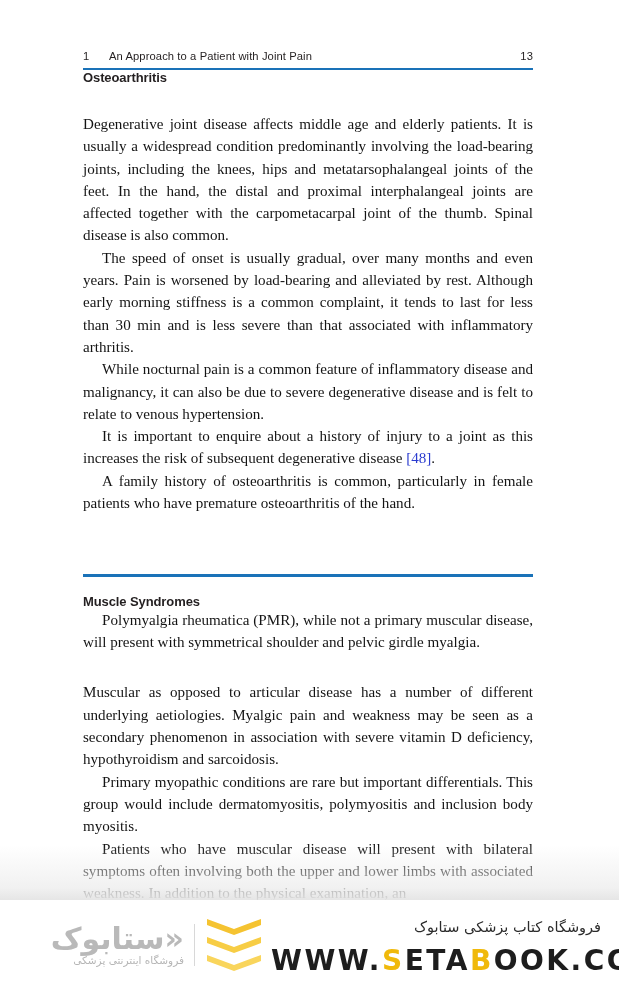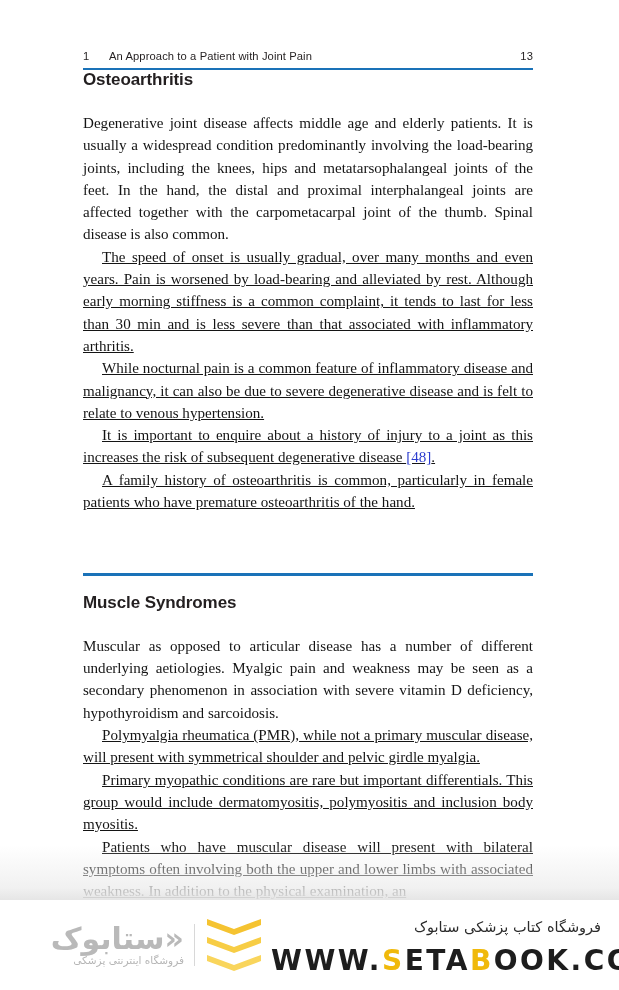--- a/index.html
+++ b/index.html
@@ -67,21 +67,21 @@
   .head-rule {
     height: 2px;
     background: #1a72b8;
     margin-top: 6px;
     width: 450px;
   }
 
   
   h2.sec-title {
     font-family: "Liberation Sans", "DejaVu Sans", sans-serif;
-    font-size: 17px;
+    font-size: 13px;
     font-weight: bold;
     color: #231f20;
     margin: 0;
     padding: 0;
     letter-spacing: -0.1px;
   }
   .sec-first {
     margin-top: 28px;
   }
   .sec-rule {
@@ -97,26 +97,25 @@
     font-family: "Liberation Serif", "DejaVu Serif", serif;
     font-size: 15.1px;
     line-height: 22.3px;
     text-align: justify;
     text-justify: inter-word;
     margin: 0;
     color: #141414;
     hyphens: manual;
   }
   p.body.first {
-    margin-top: 22px;
+    margin-top: 28px;
     text-indent: 0;
   }
   p.body.cont {
     text-indent: 19px;
-    text-decoration: underline;
   }
   p.lastline-left {
     text-align-last: left;
   }
   .cite {
     color: #2a3bcf;
   }
 
   
   .footer {
@@ -238,23 +237,23 @@
     <p class="body cont lastline-left">While nocturnal pain is a common feature of inflammatory disease and malignancy, it can also be due to severe degenerative disease and is felt to relate to venous hypertension.</p>
 
     <p class="body cont lastline-left"><span>It is important to enquire about a history of injury to a joint as this increases the risk of subsequent degenerative disease </span><span class="cite">[48]</span><span>.</span></p>
 
     <p class="body cont lastline-left">A family history of osteoarthritis is common, particularly in female patients who have premature osteoarthritis of the hand.</p>
 
     <div class="sec-rule"></div>
 
     <h2 class="sec-title">Muscle Syndromes</h2>
 
+    <p class="body cont lastline-left">Polymyalgia rheumatica (PMR), while not a primary muscular disease, will present with symmetrical shoulder and pelvic girdle myalgia.</p>
+
     <p class="body first">Muscular as opposed to articular disease has a number of different underlying aetiologies. Myalgic pain and weakness may be seen as a secondary phenomenon in association with severe vitamin D deficiency, hypothyroidism and sarcoidosis.</p>
-
-    <p class="body cont lastline-left">Polymyalgia rheumatica (PMR), while not a primary muscular disease, will present with symmetrical shoulder and pelvic girdle myalgia.</p>
 
     <p class="body cont lastline-left">Primary myopathic conditions are rare but important differentials. This group would include dermatomyositis, polymyositis and inclusion body myositis.</p>
 
     <p class="body cont lastline-left">Patients who have muscular disease will present with bilateral symptoms often involving both the upper and lower limbs with associated weakness. In addition to the physical examination, an</p>
 
   </div>
 
   <div class="page-fade"></div>
 </div>
 

